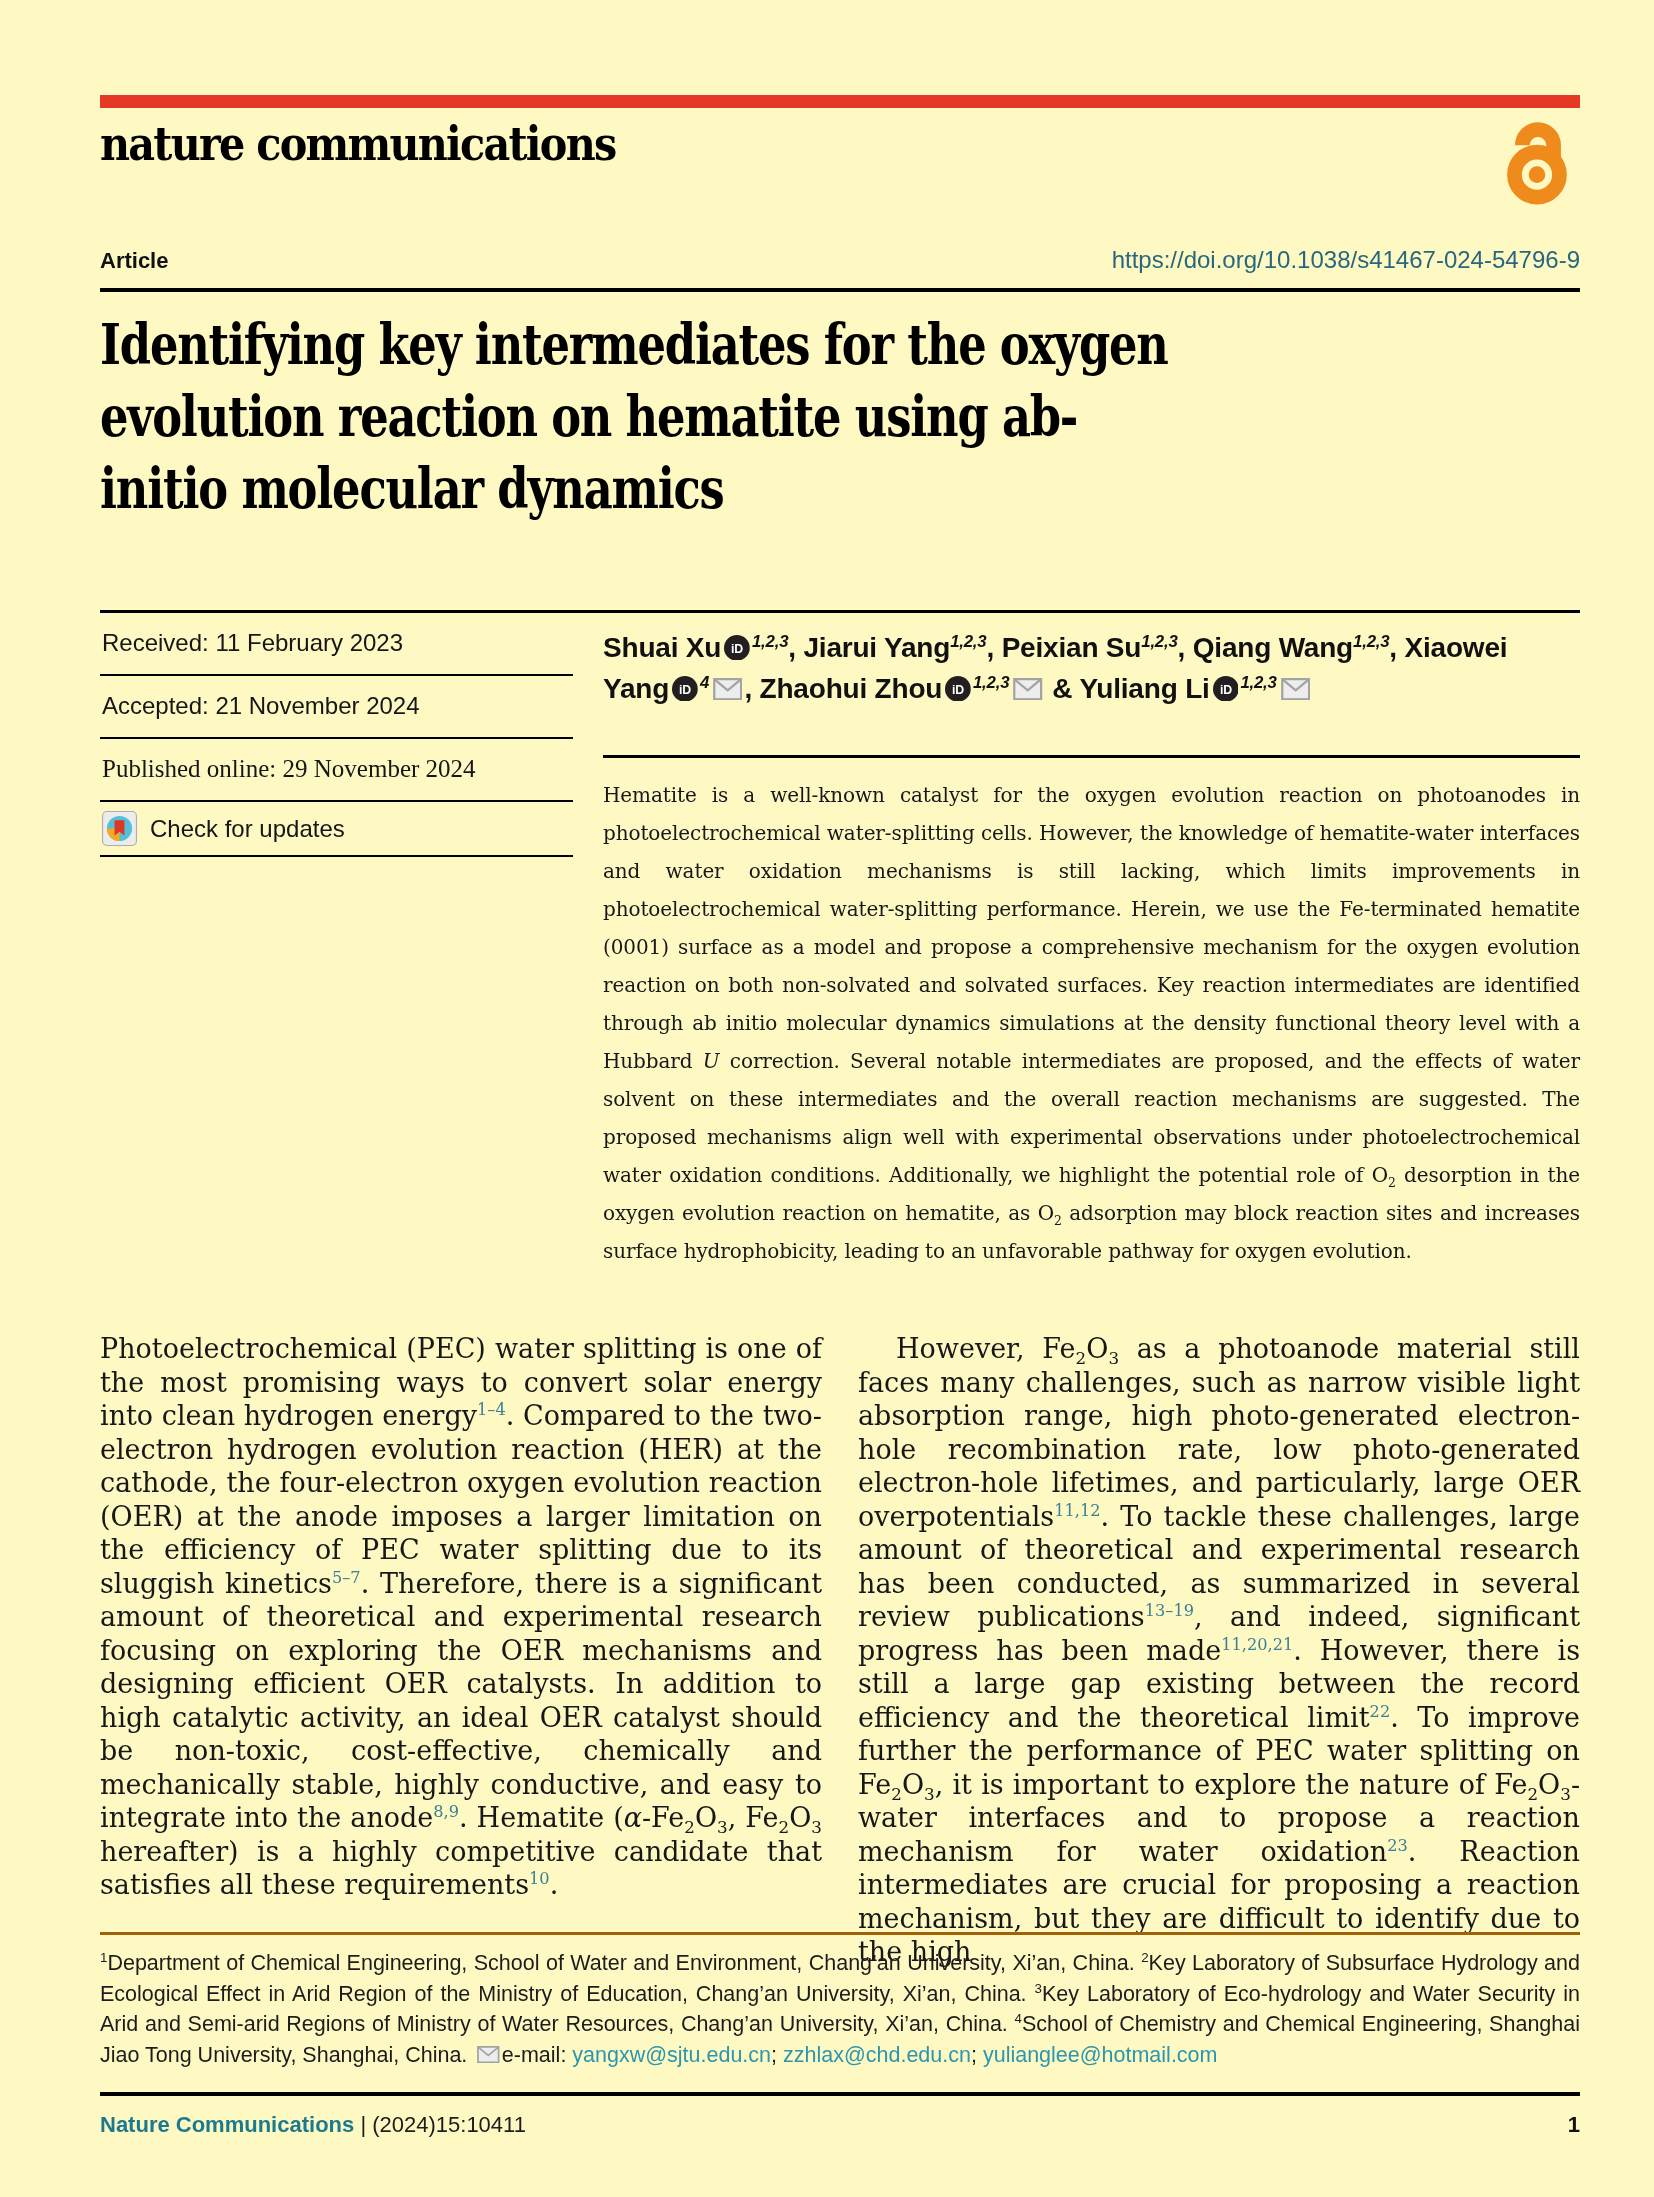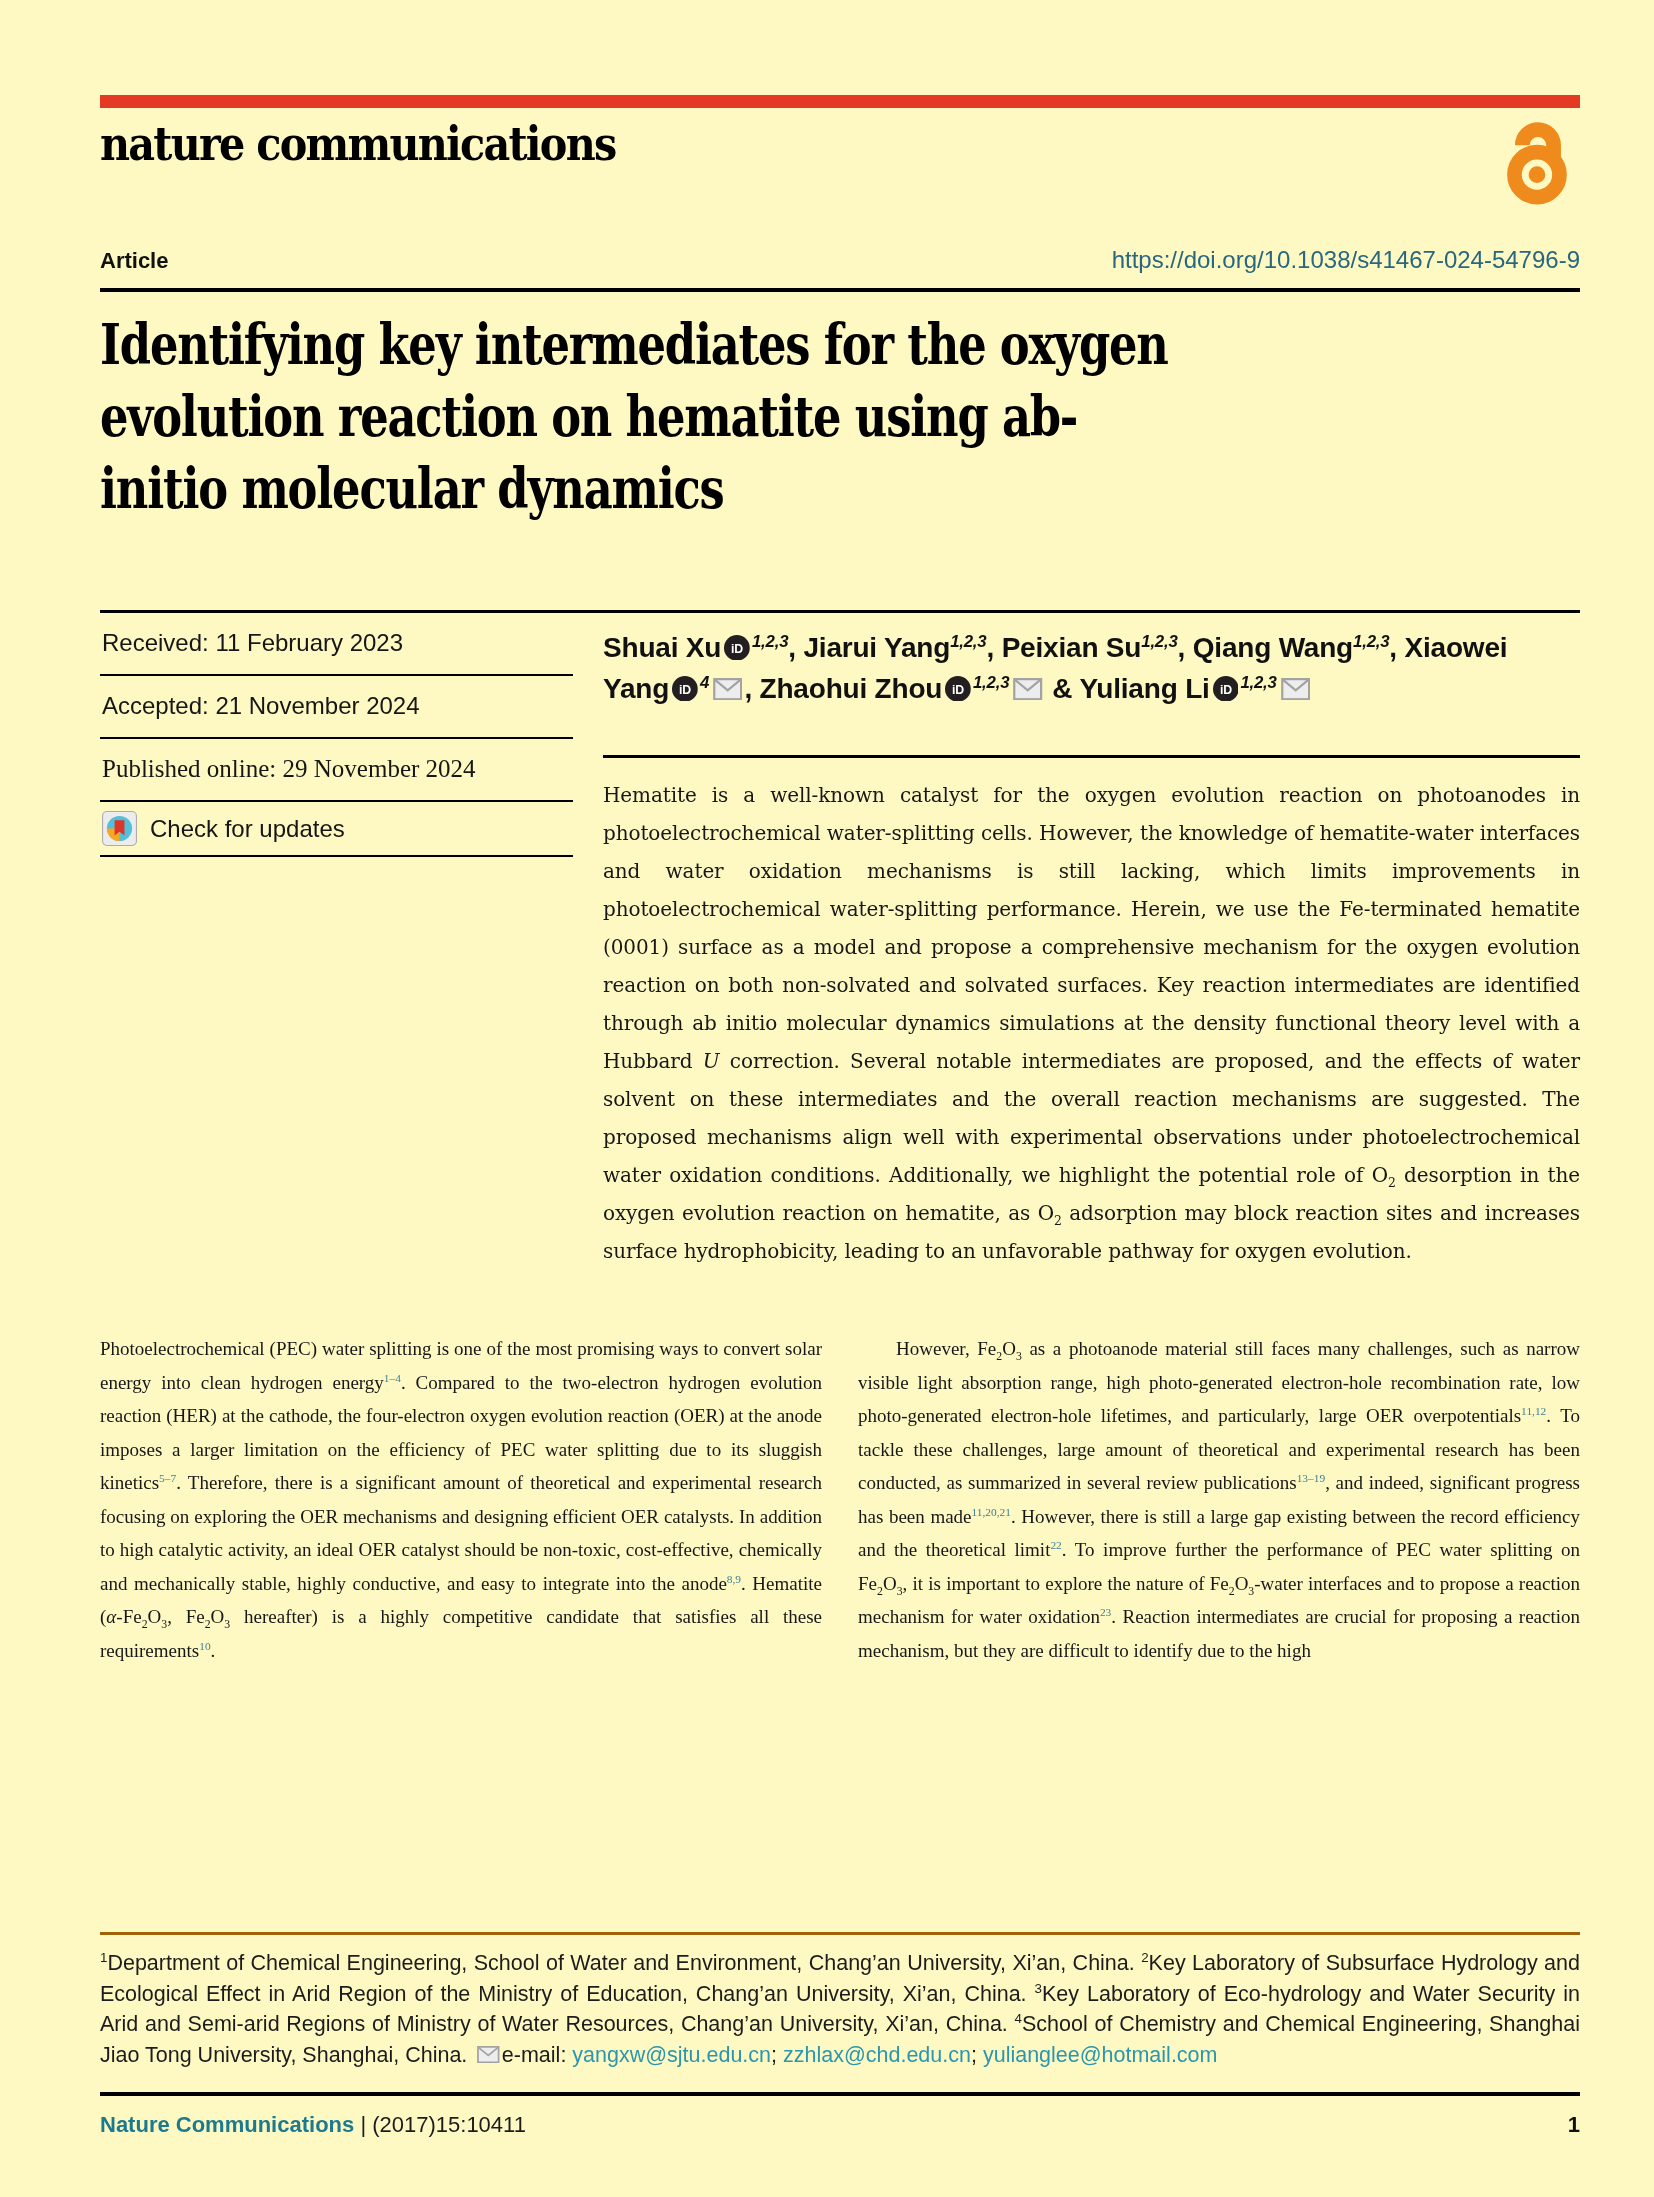--- a/index.html
+++ b/index.html
@@ -53,21 +53,21 @@
   .authors sup { font-size:0.62em; line-height:0;font-style:italic; }
   .abstract-rule { border-top:3px solid #000; margin-top:46px; }
   .abstract {
     padding-top:18px; font-size:20px; line-height:38px; letter-spacing:-0.1px;
     text-align:justify; color:#171717;
   }
   .abstract sub, .bodytext sub { font-size:0.62em; line-height:0; }
 
   
   .body { display:flex; gap:36px; margin-top:62px; }
-  .bcol { width:722px; font-size:19px; line-height:33.5px; text-align:justify; color:#171717;font-family:Liberation Serif, serif; }
+  .bcol { width:722px; font-size:27px; line-height:33.5px; text-align:justify; color:#171717; }
   .bcol.rightb p { text-indent:38px; }
   sup.ref { color:var(--ref_sup,#3b7f97); font-size:0.6em; line-height:0; }
   sup.plain { font-size:0.6em; line-height:0; }
 
   
   .footnote {
     position:absolute; left:100px; right:74px; top:1932px;
     border-top:3px solid #a16207; padding-top:13px;
     font-family:"Liberation Sans", sans-serif; font-size:21.5px; line-height:30.5px;
     text-align:justify; color:#1c1c1c;
@@ -174,17 +174,17 @@
 
   </div>
 
   <div class="footnote"><sup class="plain">1</sup><span>Department of Chemical Engineering, School of Water and Environment, Chang’an University, Xi’an, China. </span><sup class="plain">2</sup><span>Key Laboratory of Subsurface Hydrology and Ecological Effect in Arid Region of the Ministry of Education, Chang’an University, Xi’an, China. </span><sup class="plain">3</sup><span>Key Laboratory of Eco-hydrology and Water Security in Arid and Semi-arid Regions of Ministry of Water Resources, Chang’an University, Xi’an, China. </span><sup class="plain">4</sup><span>School of Chemistry and Chemical Engineering, Shanghai Jiao Tong University, Shanghai, China. </span><span class="inline-icon mail"><svg viewBox="0 0 26 20">
           <rect x="1" y="1" width="24" height="18" fill="#ededed" stroke="#a3a3a3" stroke-width="2"></rect>
           <path d="M1.5 1.5 L13 11 L24.5 1.5" fill="none" stroke="#a3a3a3" stroke-width="2"></path>
         </svg></span><span>e-mail: </span><span class="email-link">yangxw@sjtu.edu.cn</span><span>; </span><span class="email-link">zzhlax@chd.edu.cn</span><span>; </span><span class="email-link">yulianglee@hotmail.com</span></div>
 
   <div class="footer">
     <span>
-      <span class="journal-name">Nature Communications</span><span class="journal-cite"> | (2017)15:10411</span>
+      <span class="journal-name">Nature Communications</span><span class="journal-cite"> | (2024)15:10411</span>
     </span>
     <span class="page-num">1</span>
   </div>
 </div>
 
 </body></html>

